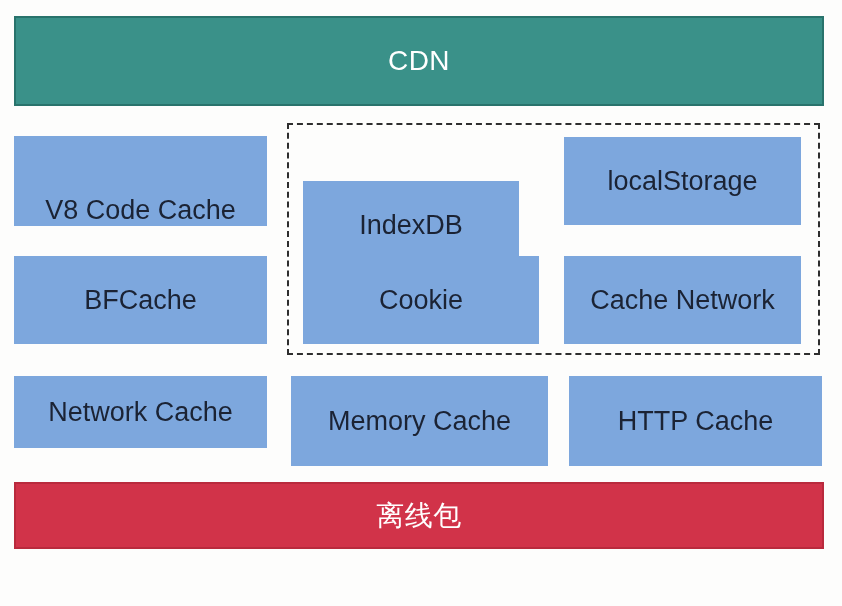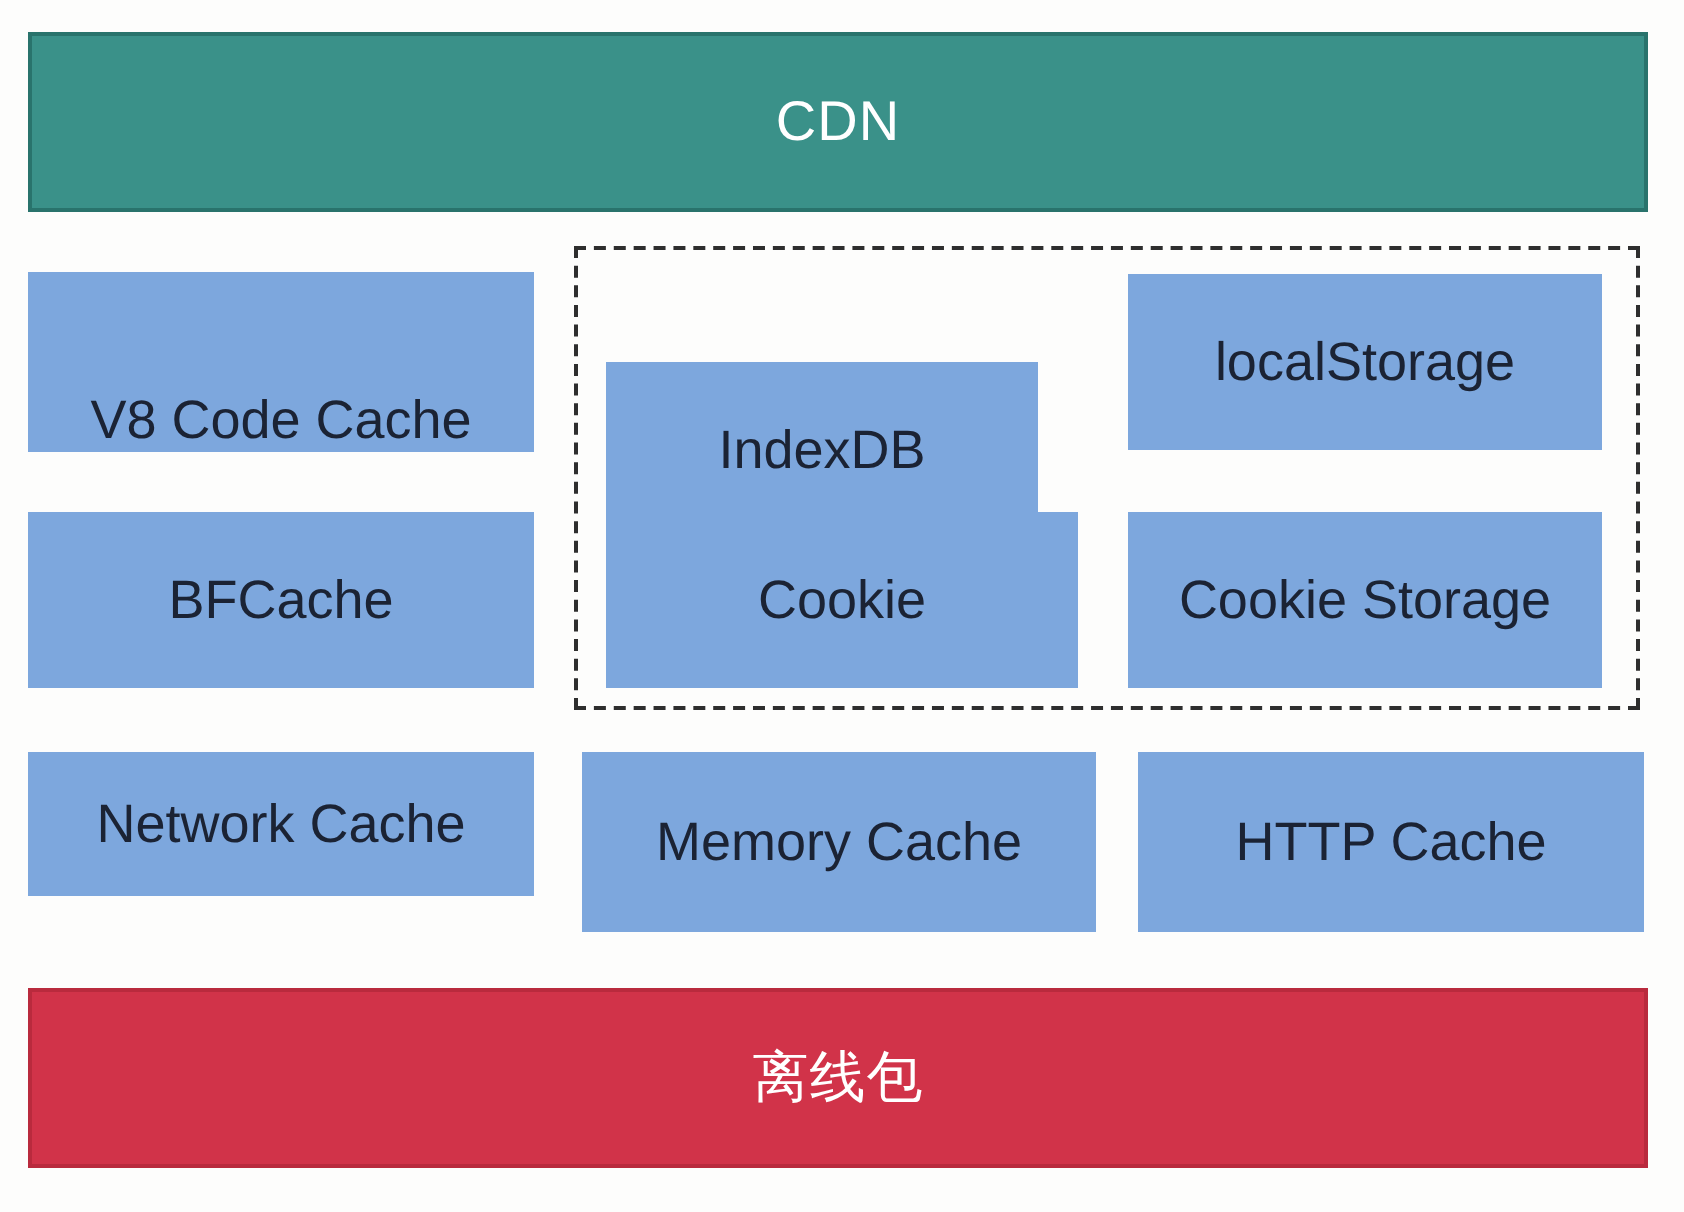--- a/index.html
+++ b/index.html
@@ -26,21 +26,21 @@
     letter-spacing: 0.5px;
     box-sizing: border-box;
   }
   .banner--cdn {
     left: 14px; top: 16px; width: 810px; height: 90px;
     background: var(--banner-teal, #3a9189);
     border: 2px solid rgba(22, 80, 74, 0.45);
     align-items: center;
   }
   .banner--offline {
-    left: 14px; top: 494px; width: 810px; height: 90px;
+    left: 14px; top: 482px; width: 810px; height: 67px;
     background: var(--banner-red, #d13349);
     border: 2px solid rgba(140, 25, 40, 0.35);
   }
   .dashed-group {
     position: absolute;
     left: 287px; top: 123px; width: 533px; height: 232px;
     border: 2px dashed #2e2e2e;
     box-sizing: border-box;
     background: transparent;
   }
@@ -89,21 +89,21 @@
 
   <div class="box box--bfcache">
     <span>BFCache</span>
   </div>
 
   <div class="box box--cookie">
     <span>Cookie</span>
   </div>
 
   <div class="box box--cachestorage">
-    <span>Cookie Storage</span>
+    <span>Cache Network</span>
   </div>
 
   <div class="box box--network">
     <span>Network Cache</span>
   </div>
 
   <div class="box box--memory">
     <span>Memory Cache</span>
   </div>
 

